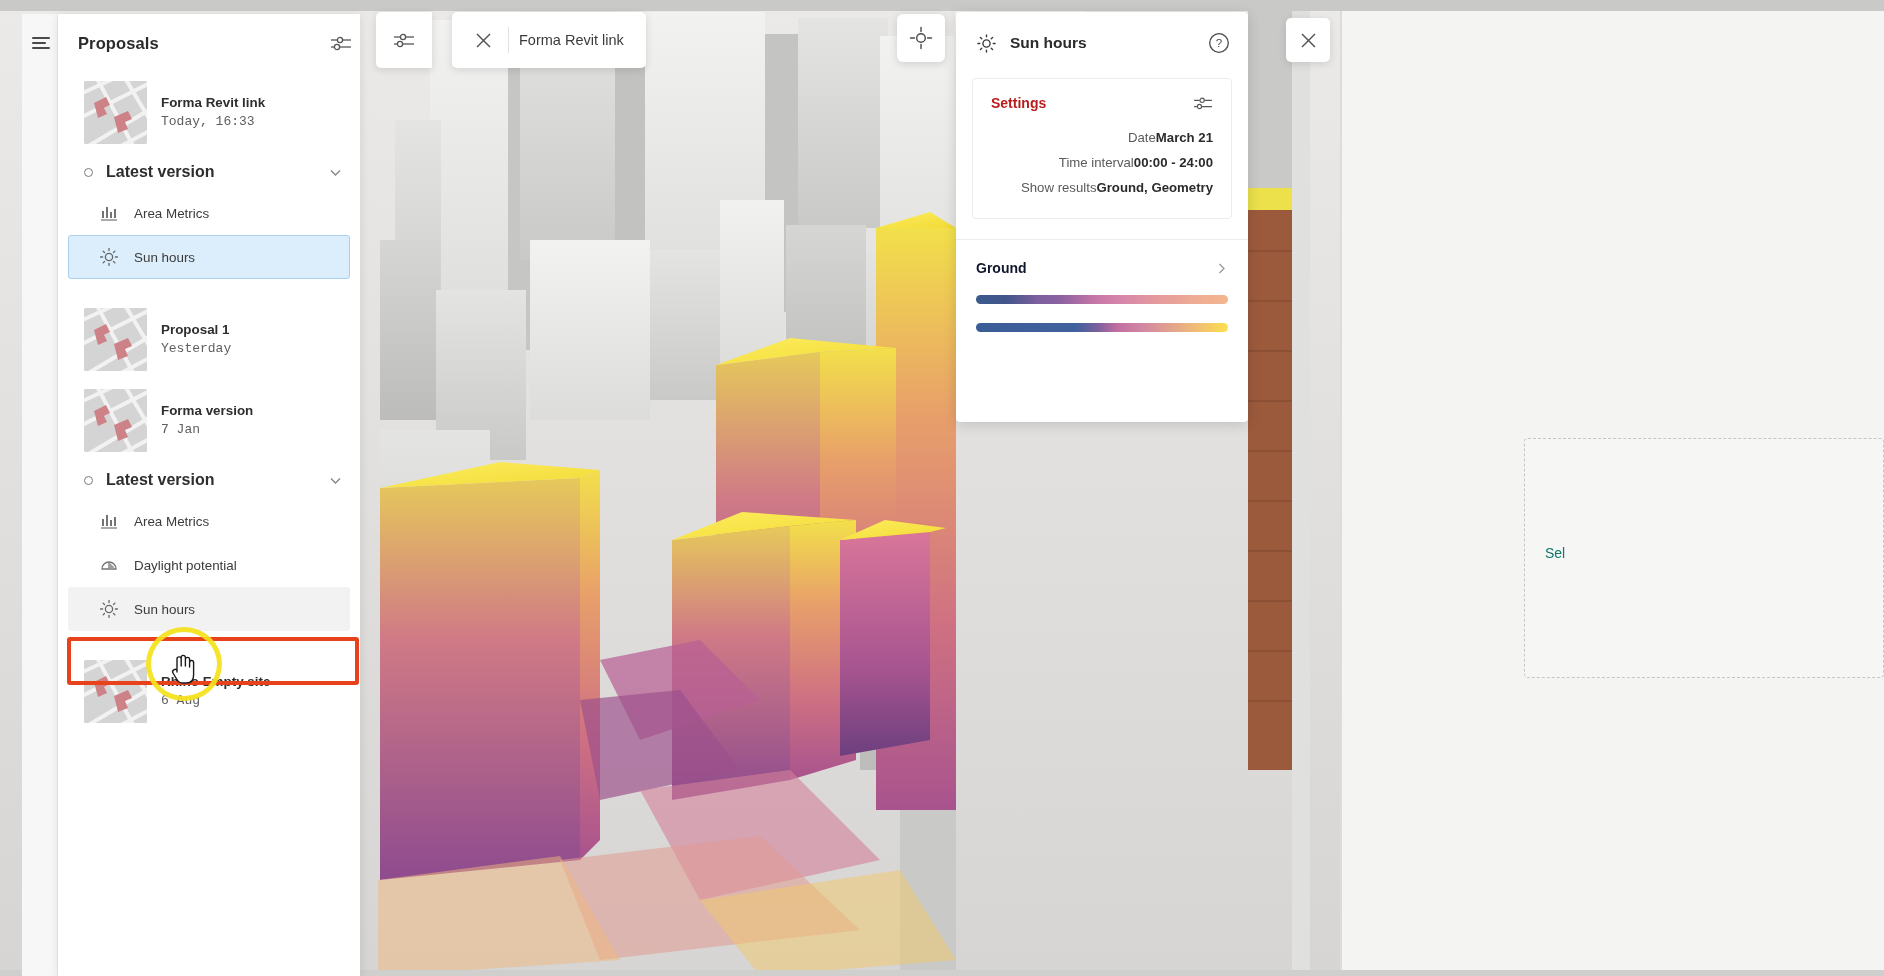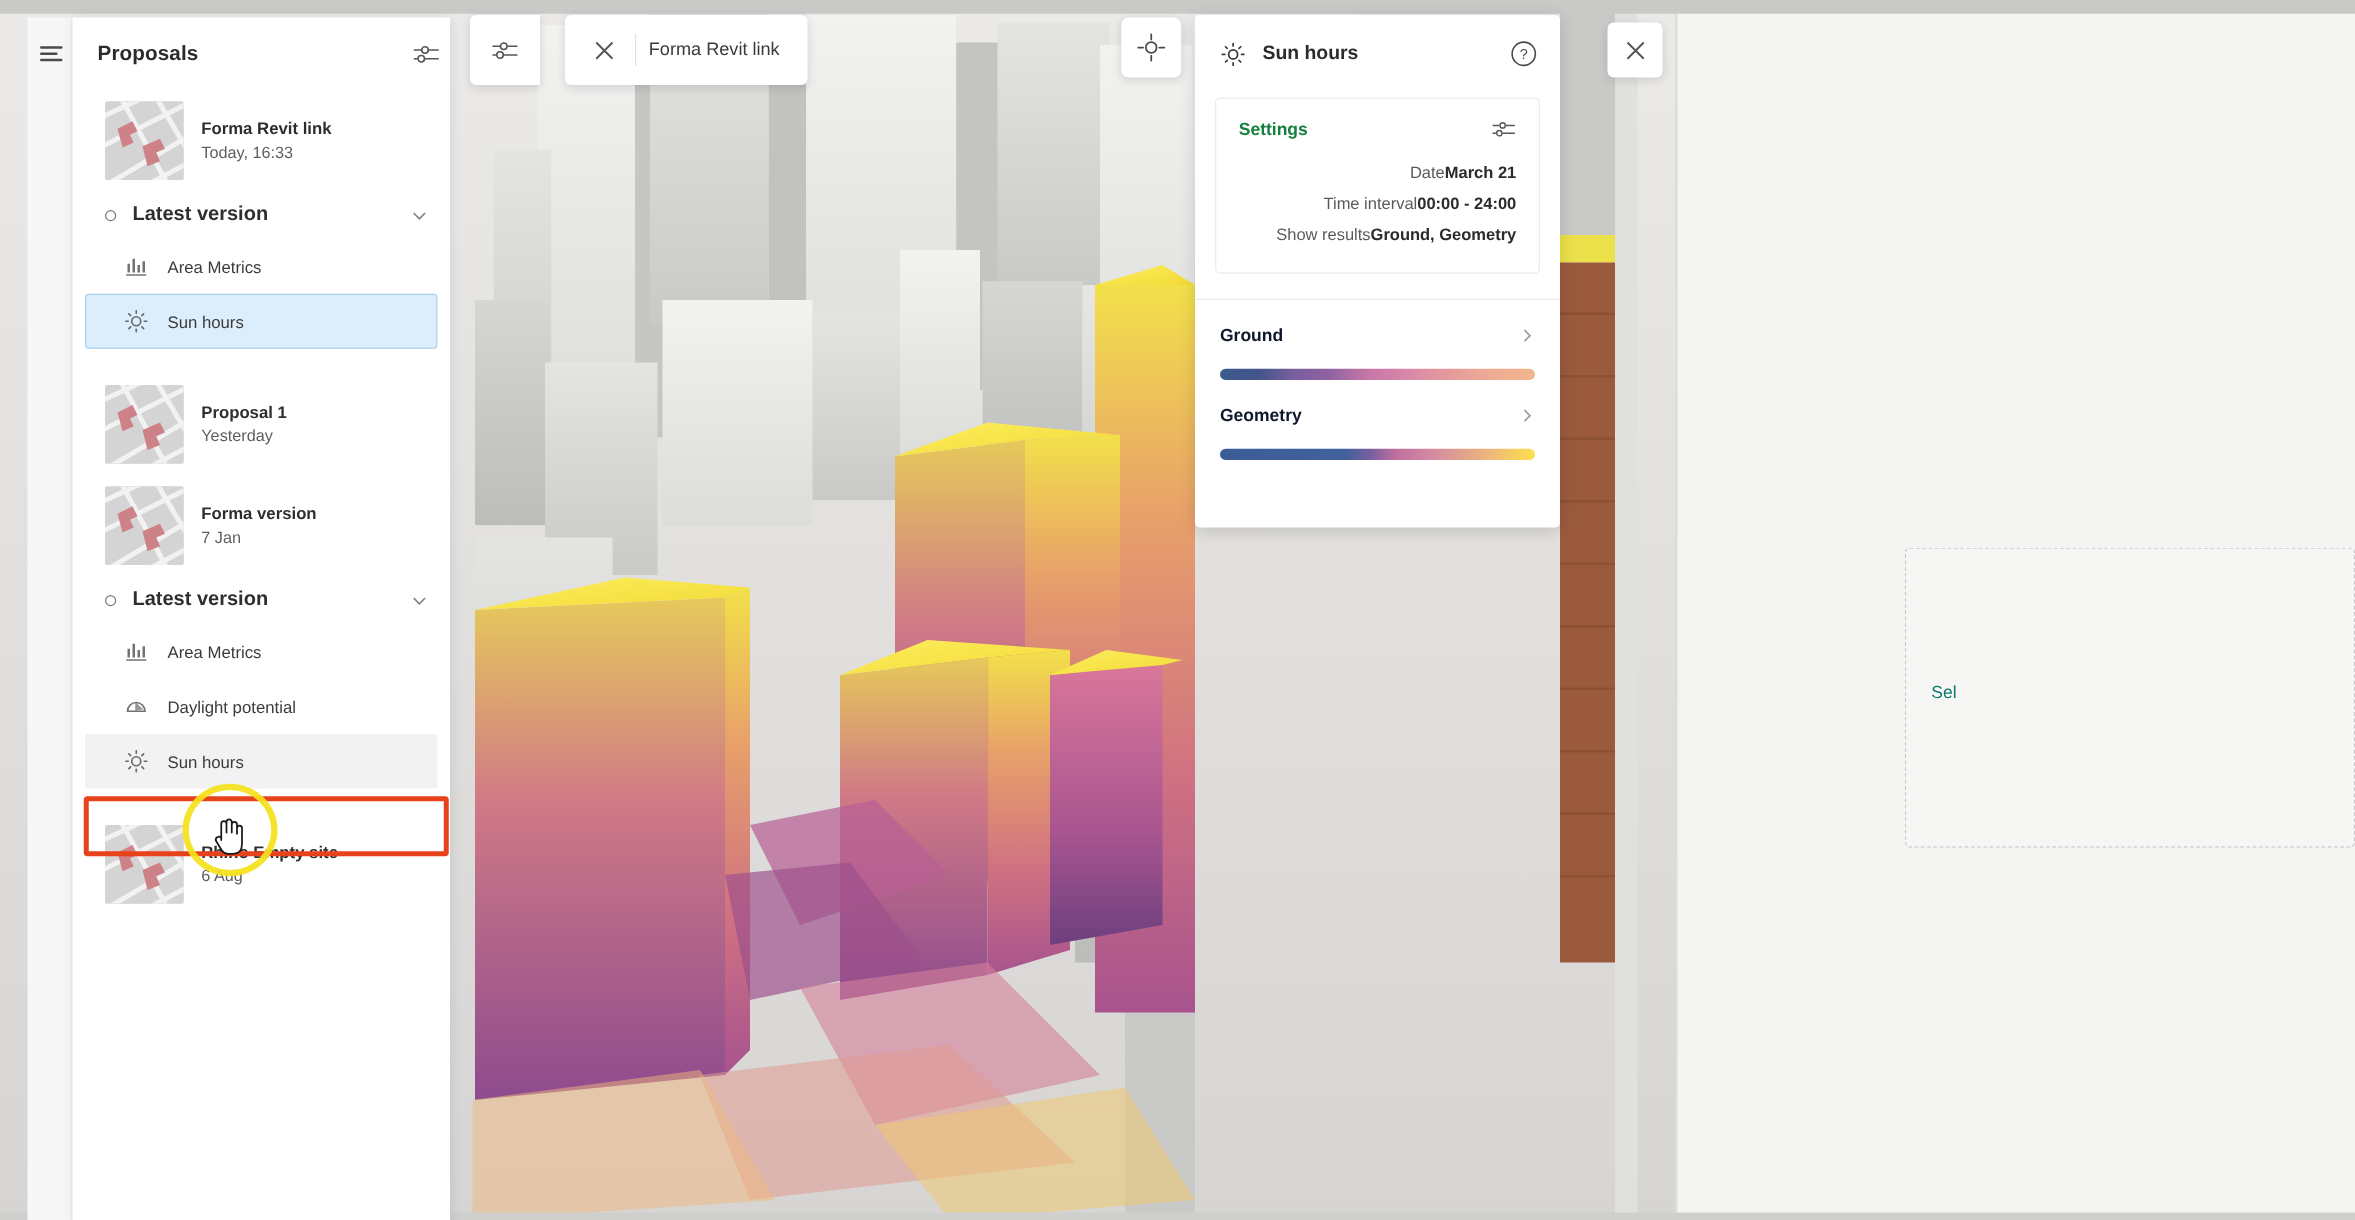--- a/index.html
+++ b/index.html
@@ -62,21 +62,21 @@
     display: flex; align-items: center; gap: 14px;
     padding: 9px 18px 9px 26px; cursor: pointer;
   }
   .thumb {
     width: 63px; height: 63px; flex: 0 0 63px;
     border-radius: 2px; overflow: hidden;
     background: #d9d9d9; position: relative;
   }
   .thumb svg { display: block; width: 100%; height: 100%; }
   .p-name { font-size: 13.4px; font-weight: 700; color: #2e2e2e; line-height: 1.45; }
-  .p-date { font-size: 13px; color: #5e5e5e; line-height: 1.45; }
+  .p-date { font-size: 13px; color: #5e5e5e; line-height: 1.45; font-family: Liberation Mono, monospace; }
 
   .version-row {
     display: flex; align-items: center; gap: 13px;
     padding: 10px 18px 10px 26px; cursor: pointer;
   }
   .ver-dot {
     width: 9px; height: 9px; border-radius: 50%;
     border: 1.3px solid #7b7b7b; flex: 0 0 9px;
   }
   .ver-label { font-size: 16px; font-weight: 700; color: #2e2e2e; flex: 1; }
@@ -163,21 +163,21 @@
   .help-btn { width: 22px; height: 22px; cursor: pointer; }
 
   .settings-card {
     margin: 4px 16px 0 16px; padding: 16px 18px 18px 18px;
     border: 1px solid #ececec; border-radius: 4px;
   }
   .sc-head {
     display: flex; align-items: center; justify-content: space-between;
     margin-bottom: 14px;
   }
-  .sc-title { font-size: 14px; font-weight: 700; color: #15803d; }
+  .sc-title { font-size: 14px; font-weight: 700; color: #b91c1c; }
   .sc-row {
     display: flex; align-items: center; justify-content: flex-end;
     padding: 5px 0;
   }
   .sc-key { font-size: 13.2px; color: #5a5a5a; }
   .sc-val { font-size: 13.2px; color: #2b2b2b; font-weight: 600; }
 
   .legend-block { padding: 0 20px; }
   .legend-sep { height: 1px; background: #ececec; margin: 20px 0 0 0; }
   .legend-head {
@@ -642,26 +642,20 @@
       <div class="legend-head">
         <span class="legend-name">Ground</span>
         <svg class="chev-right" viewBox="0 0 13 13">
           <polyline points="4.5,2 9,6.5 4.5,11" fill="none" stroke="#555" stroke-width="1.3"></polyline>
         </svg>
       </div>
       <div class="grad-bar" style="background:linear-gradient(90deg,#3c5a8c 0%,#42558a 12%,#7a5f9e 24%,#8e62a1 34%,#c878a8 48%,#d989a8 60%,#e49a9c 72%,#eeab94 86%,#f2b68c 100%);"></div>
     </div>
 
     <div class="legend-block">
-      <div class="legend-head">
-        <span class="legend-name">Geometry</span>
-        <svg class="chev-right" viewBox="0 0 13 13">
-          <polyline points="4.5,2 9,6.5 4.5,11" fill="none" stroke="#555" stroke-width="1.3"></polyline>
-        </svg>
-      </div>
       <div class="grad-bar" style="background:linear-gradient(90deg,#3a5c96 0%,#3f5f9a 20%,#41619c 40%,#7a5f9e 48%,#c06f9f 56%,#d287a4 66%,#e0a08f 76%,#eeb97a 86%,#f6cf5f 94%,#fbe04c 100%);"></div>
     </div>
   </div>
 
   <div class="far-close">
     <svg width="17" height="17" viewBox="0 0 17 17">
       <line x1="2" y1="2" x2="15" y2="15" stroke="#555" stroke-width="1.5"></line>
       <line x1="15" y1="2" x2="2" y2="15" stroke="#555" stroke-width="1.5"></line>
     </svg>
   </div>

